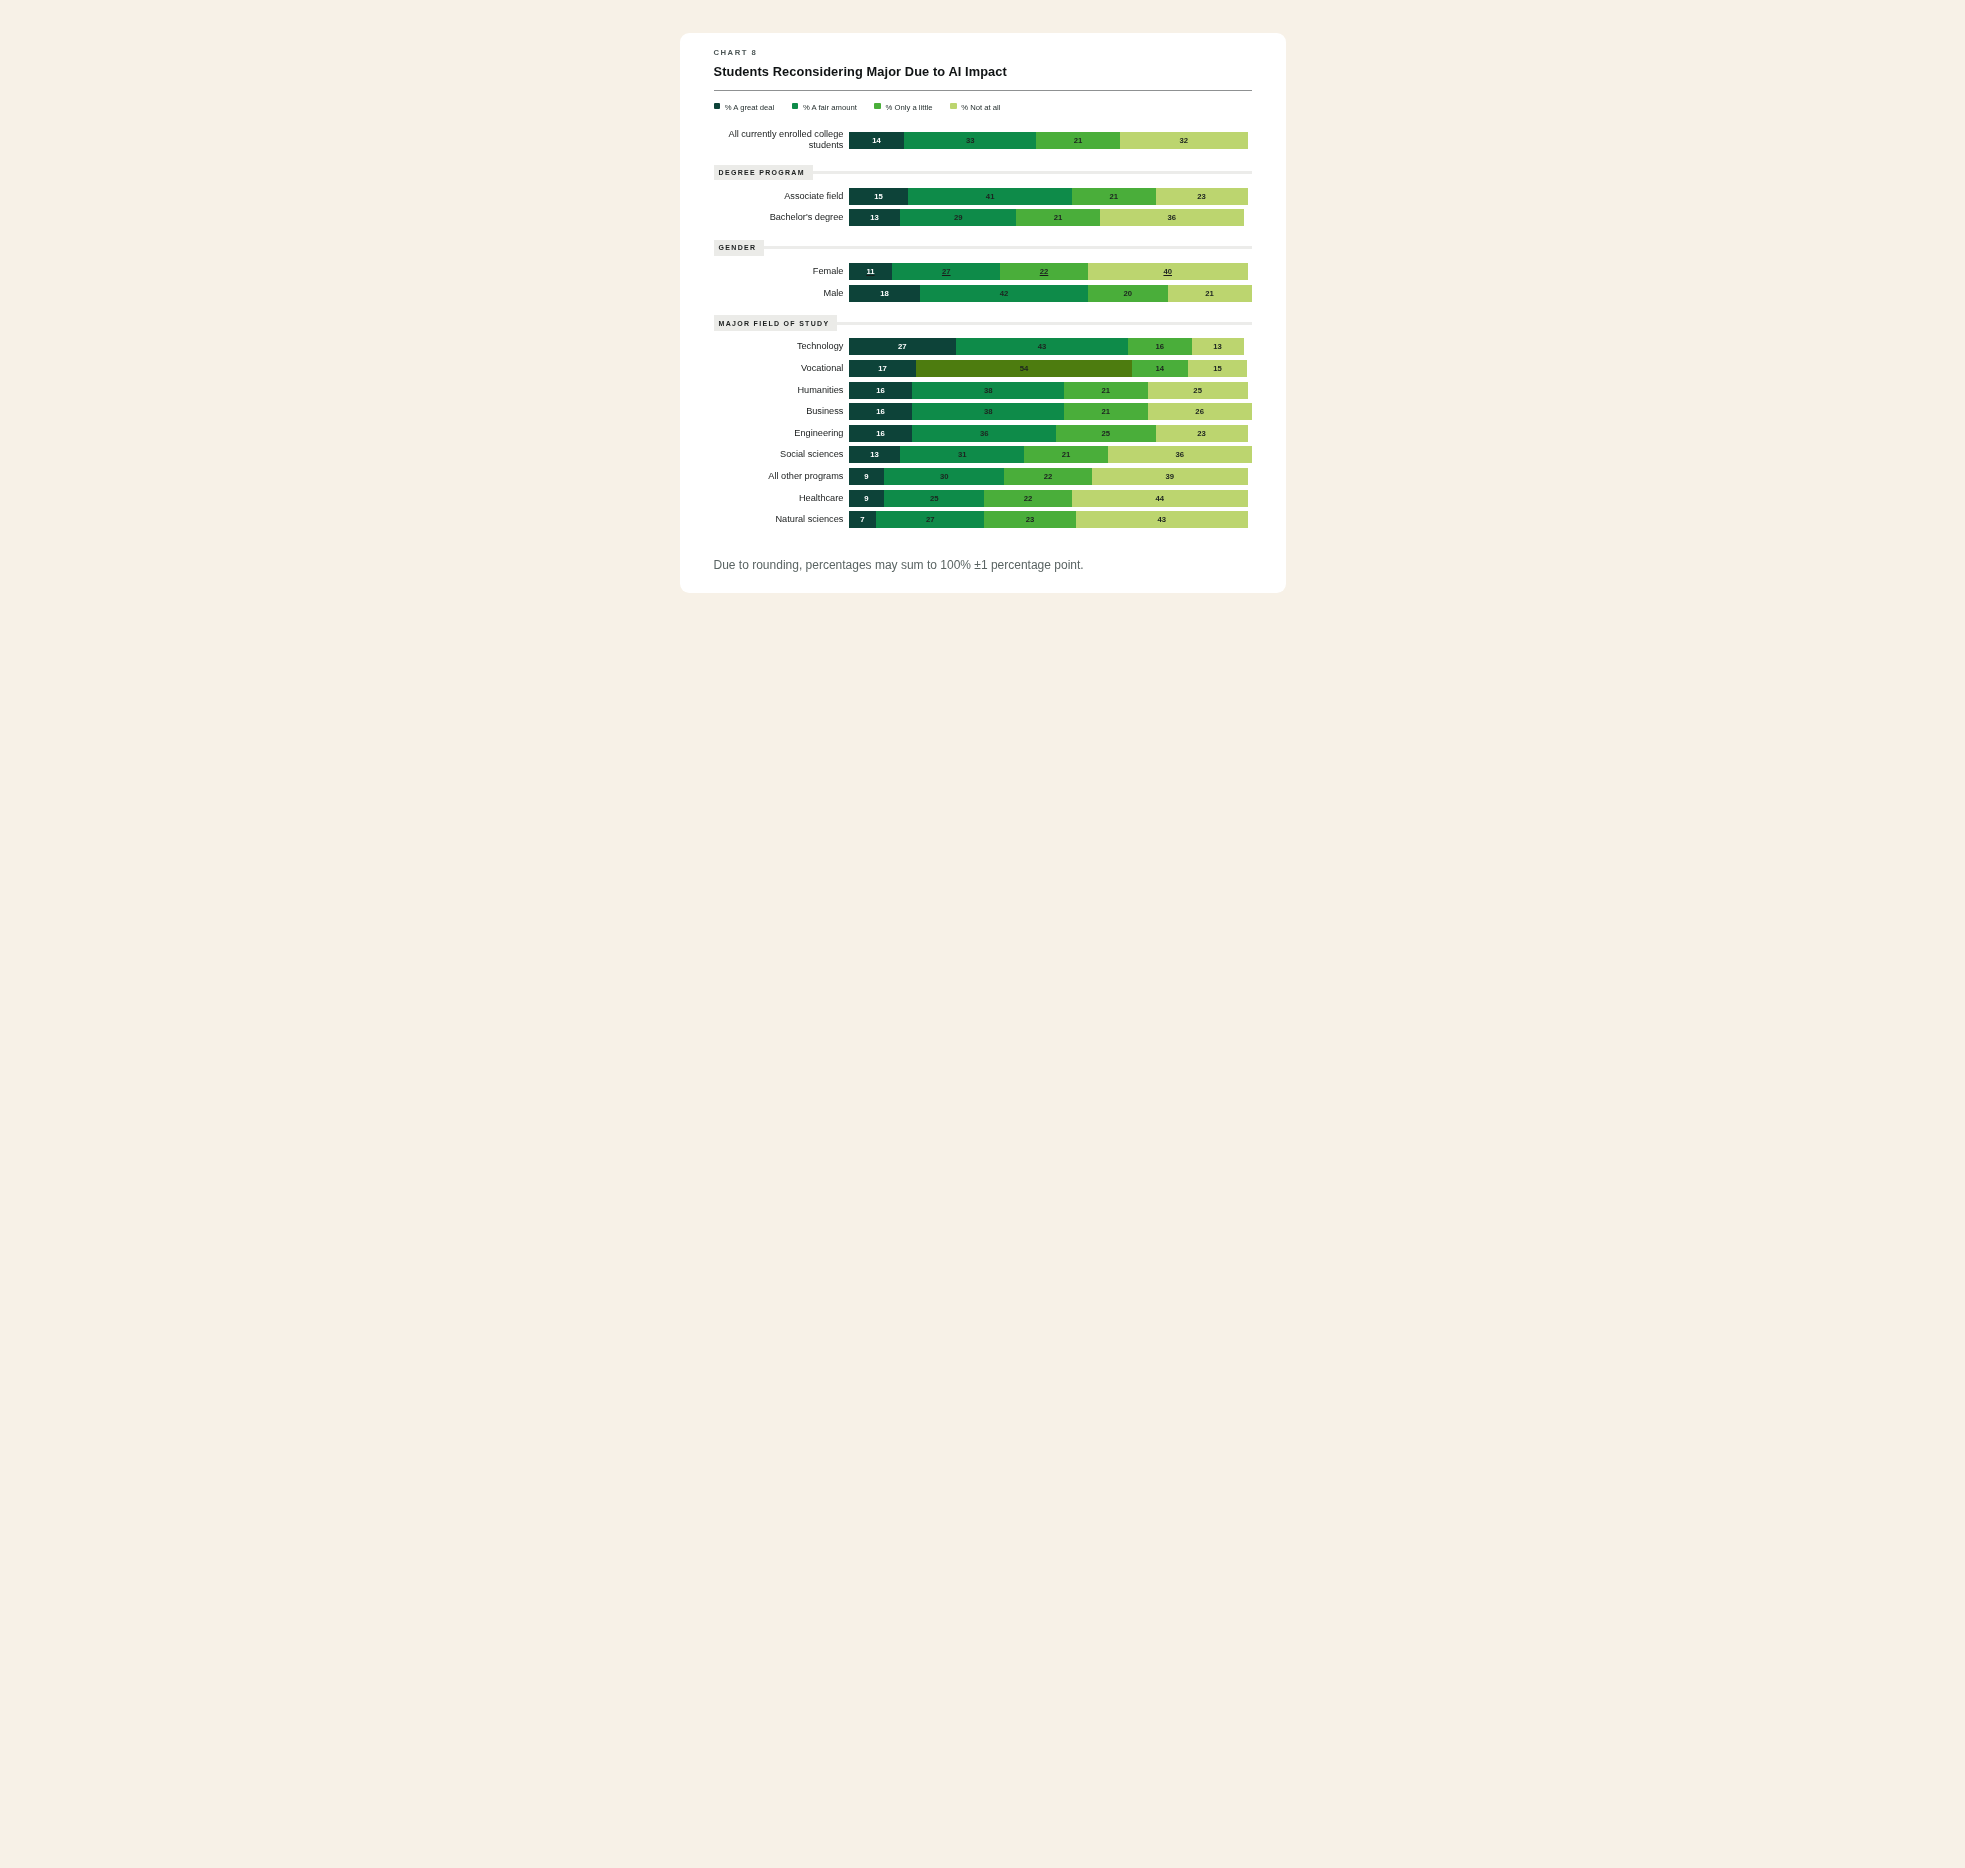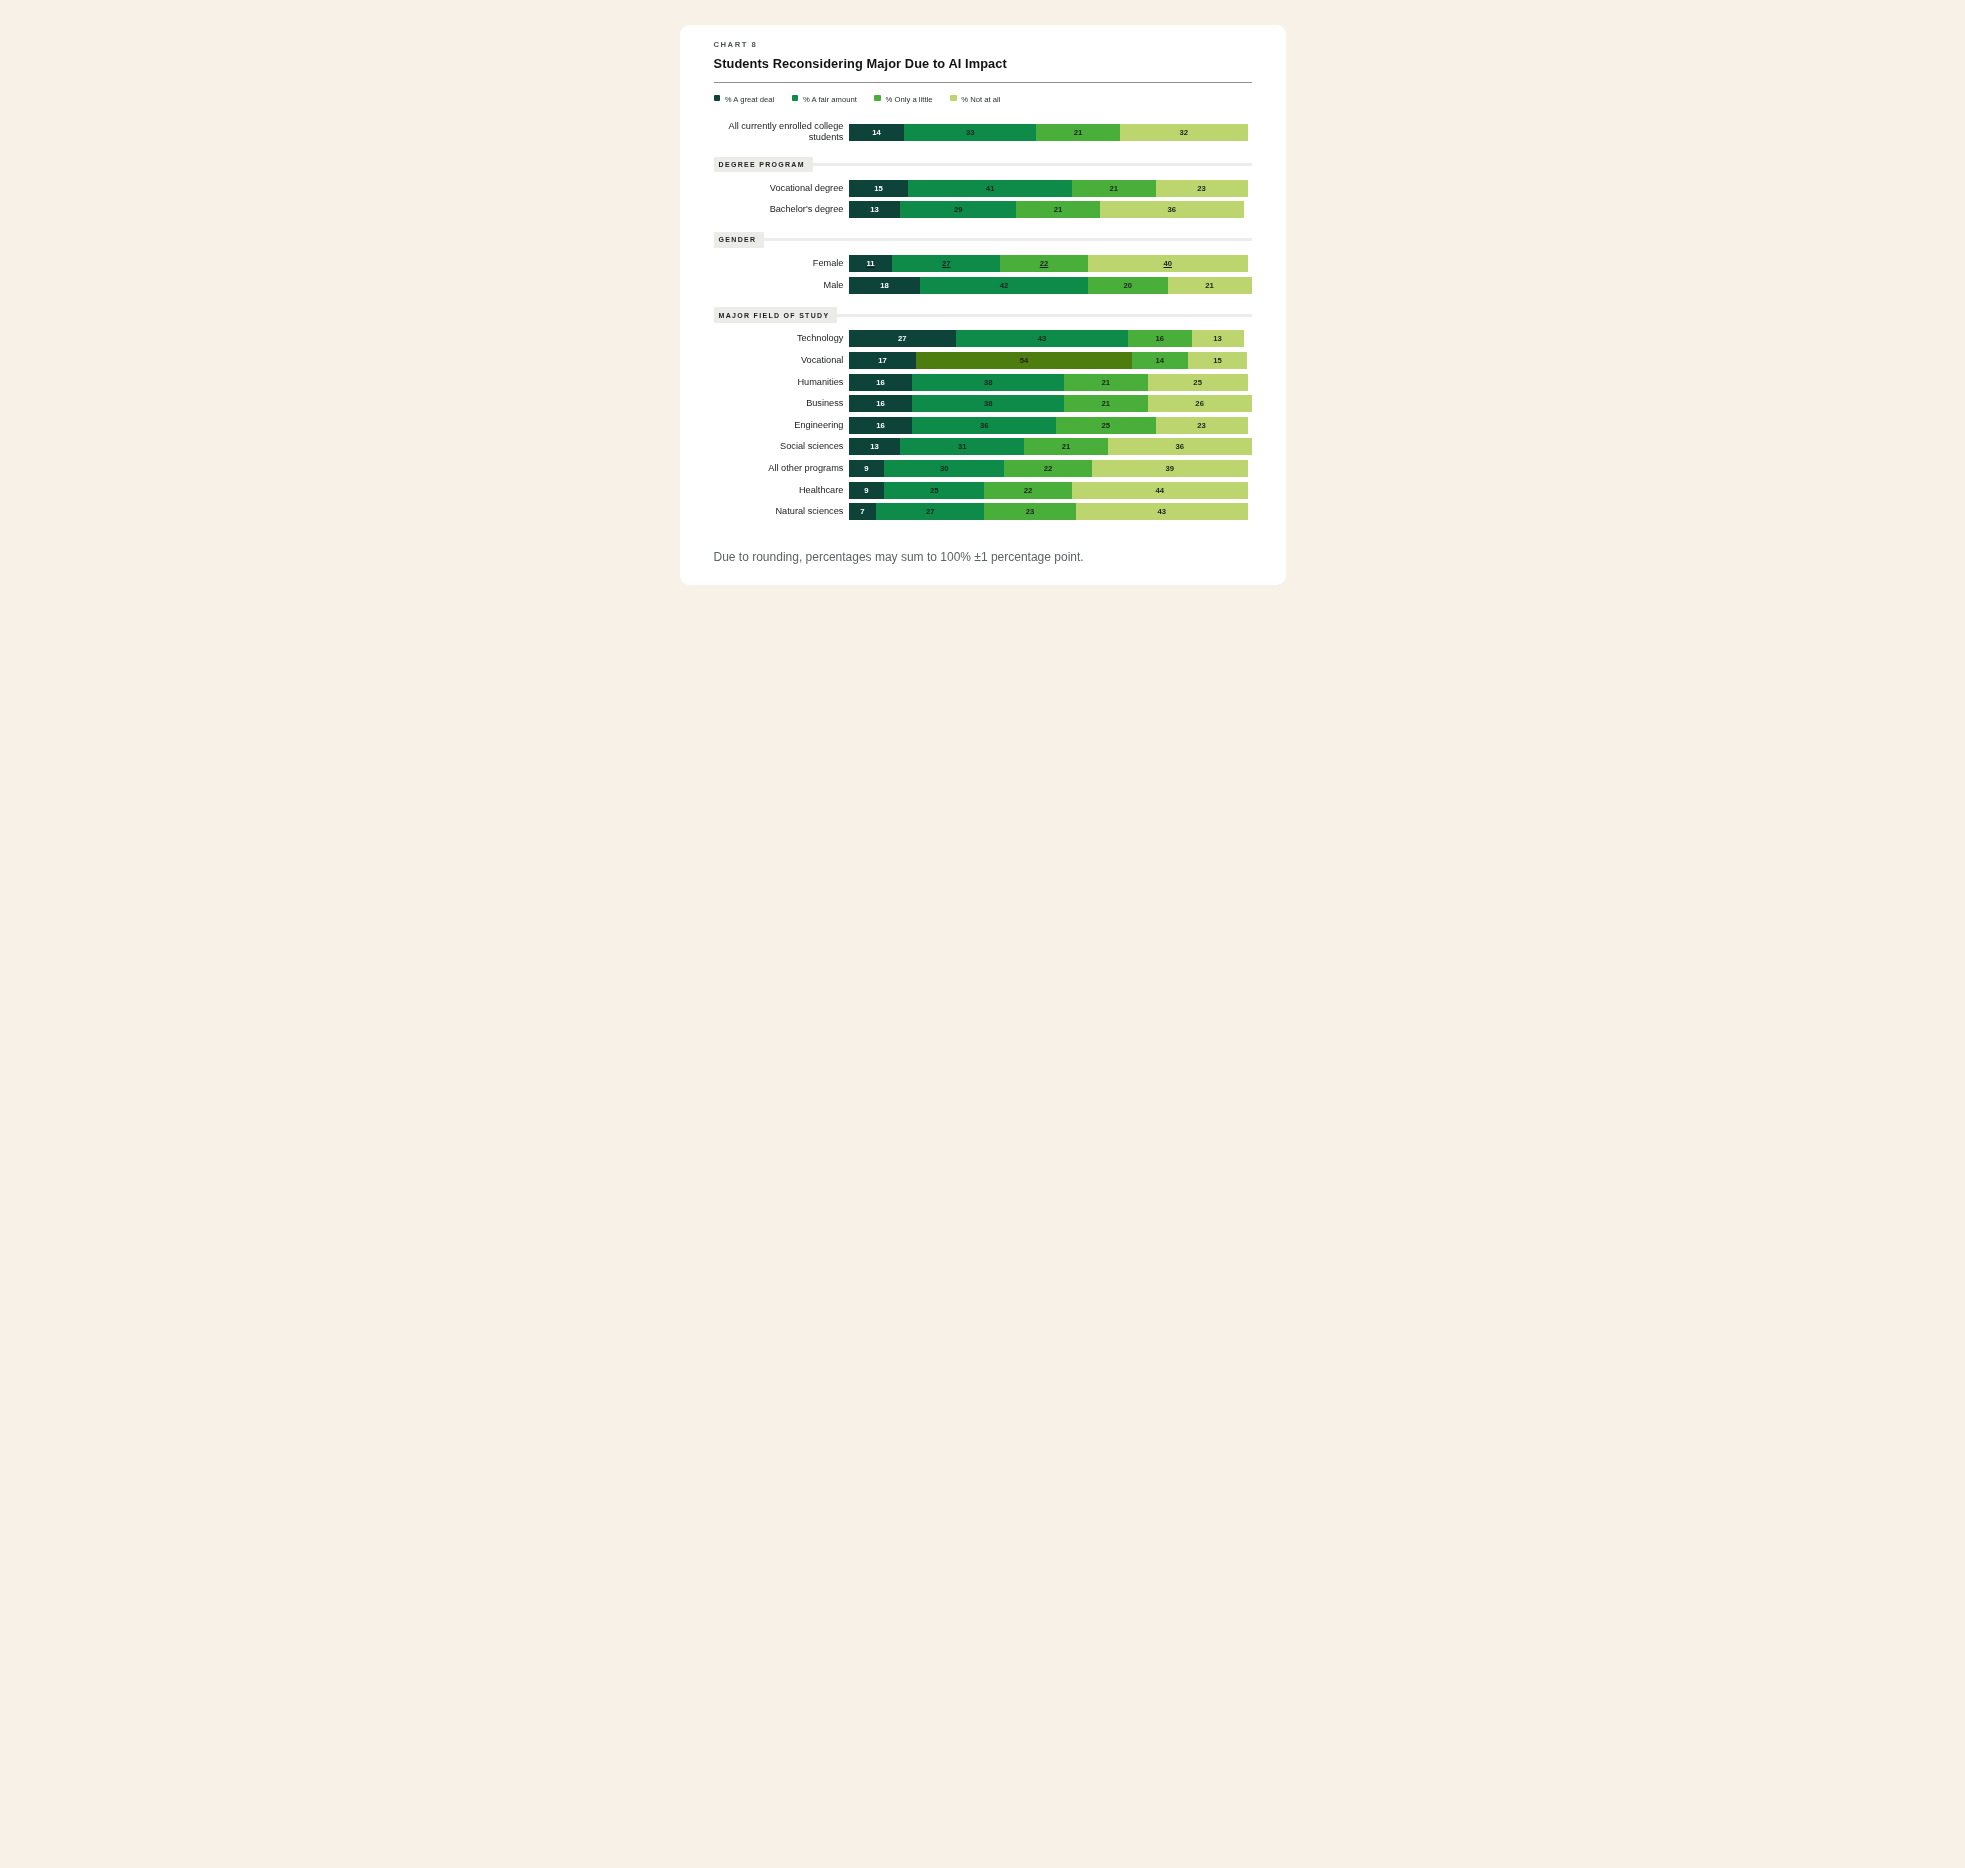--- a/index.html
+++ b/index.html
@@ -4,21 +4,21 @@
 <style>
   html, body {
     margin: 0;
     padding: 0;
     background: #f7f1e7;
     font-family: "Liberation Sans", sans-serif;
     color: #1a1a1a;
   }
   .page {
     width: 655px;
-    margin: 0 auto;
+    margin: 8px auto;
     padding: 24.6px 0 23.5px;
     box-sizing: border-box;
   }
   .card {
     width: 606px;
     margin: 0 auto;
     background: #ffffff;
     border-radius: 9.2px;
     padding: 15.4px 34px 20.5px;
     box-sizing: border-box;
@@ -191,21 +191,21 @@
               <div class="seg s3" style="background: rgb(188, 213, 111); flex-grow: 32;">
                 <span>32</span>
               </div>
             </div>
           </div>
         </div>
         <div class="section-row">
           <span class="section-chip">DEGREE PROGRAM</span>
         </div>
         <div class="bar-row">
-          <div class="row-label">Vocational degree</div>
+          <div class="row-label">Associate field</div>
           <div class="bars-area">
             <div class="bars-wrap" style="width: 99.0099%;">
               <div class="seg s0" style="background: rgb(13, 67, 57); flex-grow: 15;">
                 <span>15</span>
               </div>
               <div class="seg s1" style="background: rgb(14, 139, 73); flex-grow: 41;">
                 <span>41</span>
               </div>
               <div class="seg s2" style="background: rgb(74, 174, 58); flex-grow: 21;">
                 <span>21</span>

